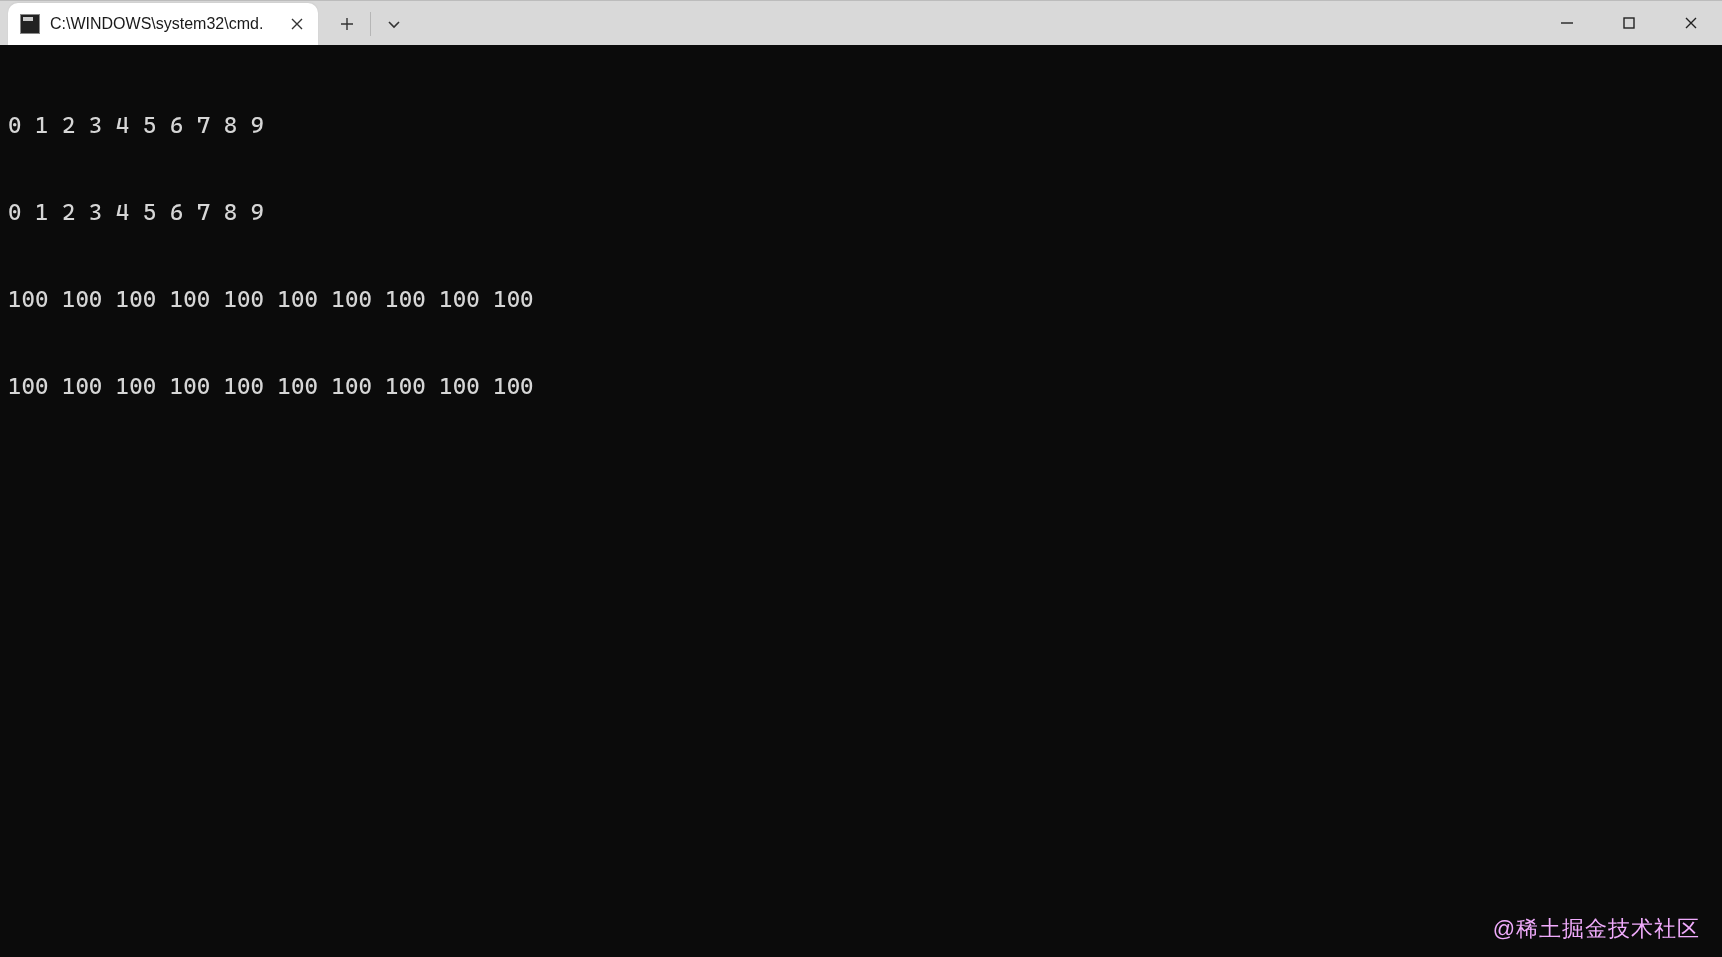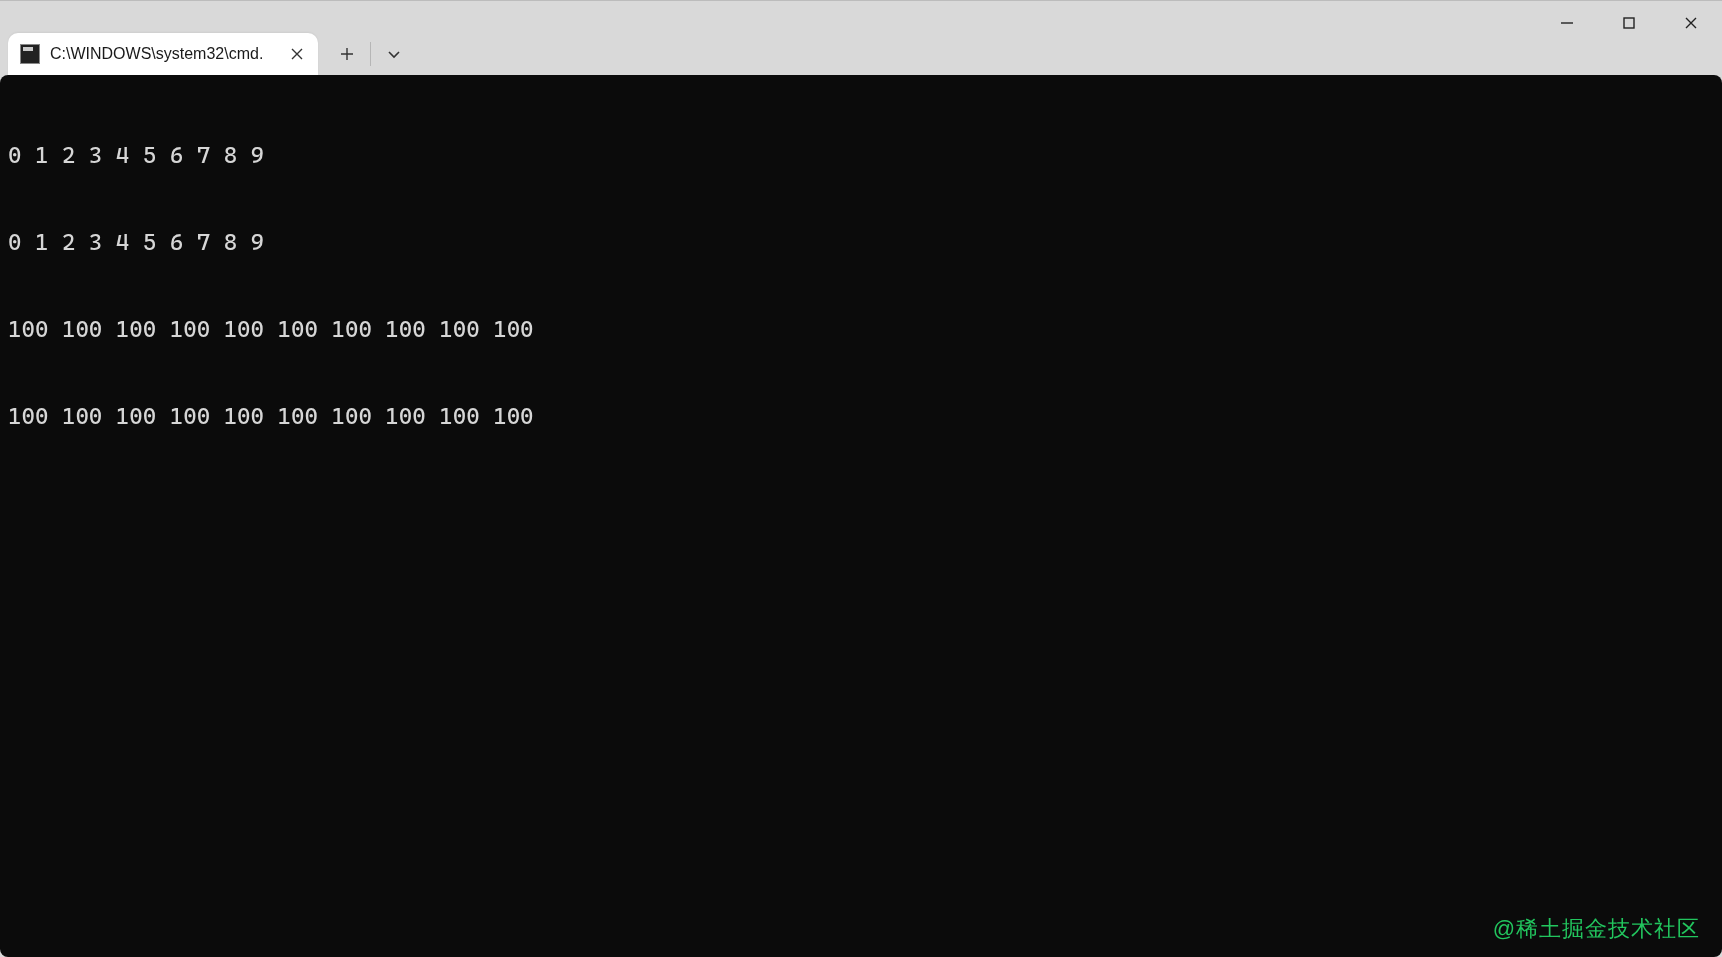--- a/index.html
+++ b/index.html
@@ -12,21 +12,21 @@
   .window {
     width: 1722px;
     height: 957px;
     background: #d9d9d9;
     display: flex;
     flex-direction: column;
     position: relative;
     border-top: 1px solid #bcbcbc;
   }
   .titlebar {
-    height: 74px;
+    height: 44px;
     background: #d9d9d9;
     display: flex;
     align-items: flex-end;
     padding: 0 0 0 8px;
     position: relative;
   }
   .tab {
     display: flex;
     align-items: center;
     background: #ffffff;
@@ -119,28 +119,27 @@
     flex: 1;
     background: #0b0b0b;
     color: #d6d6d6;
     font-family: "Cascadia Mono", "Consolas", "Courier New", monospace;
     font-size: 23px;
     line-height: 29px;
     padding: 8px 8px;
     white-space: pre;
     overflow: hidden;
     position: relative;
-    border-radius: 8px;
   }
   .terminal .line { white-space: pre; }
   .watermark {
     position: absolute;
     right: 22px;
     bottom: 14px;
-    color: #22c55e;
+    color: #f0abfc;
     font-size: 22px;
     font-family: "Microsoft YaHei", "Segoe UI", sans-serif;
     letter-spacing: 1px;
   }
 </style>
 </head>
 <body>
 
 <div class="window">
 

